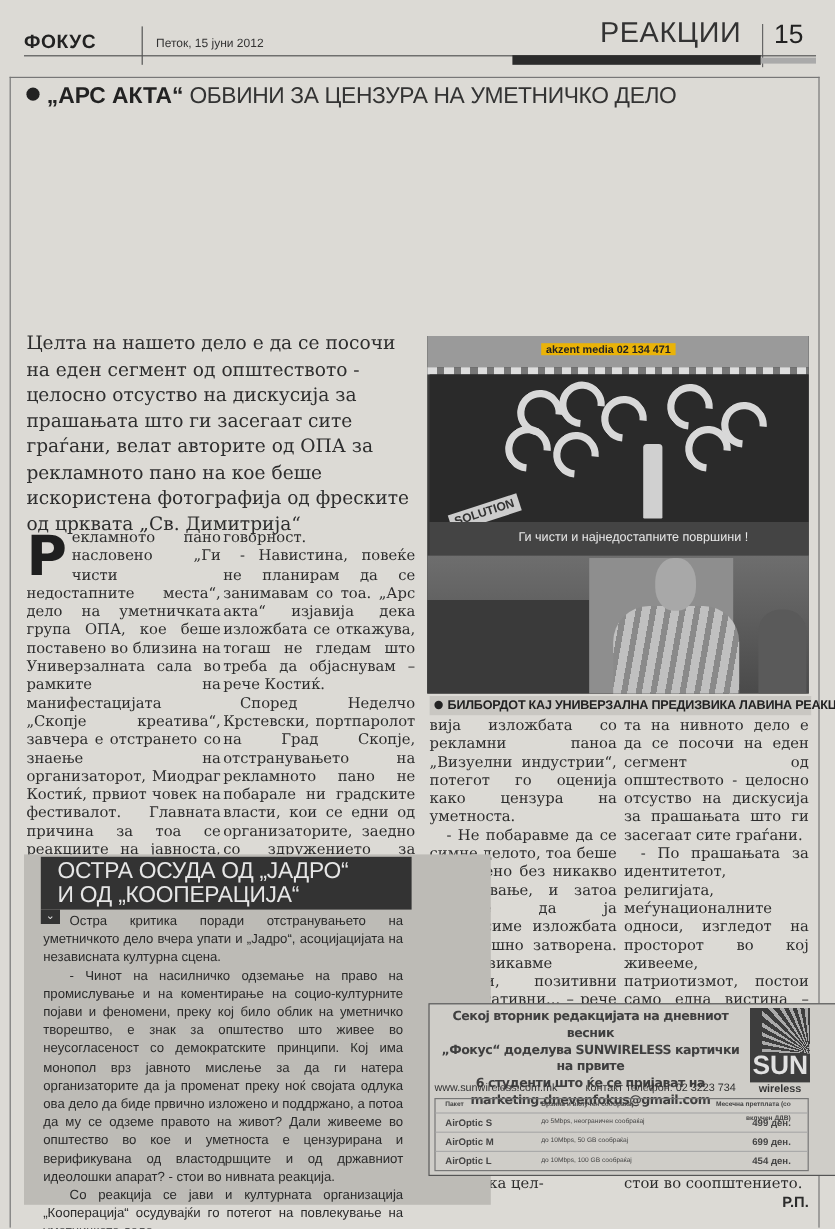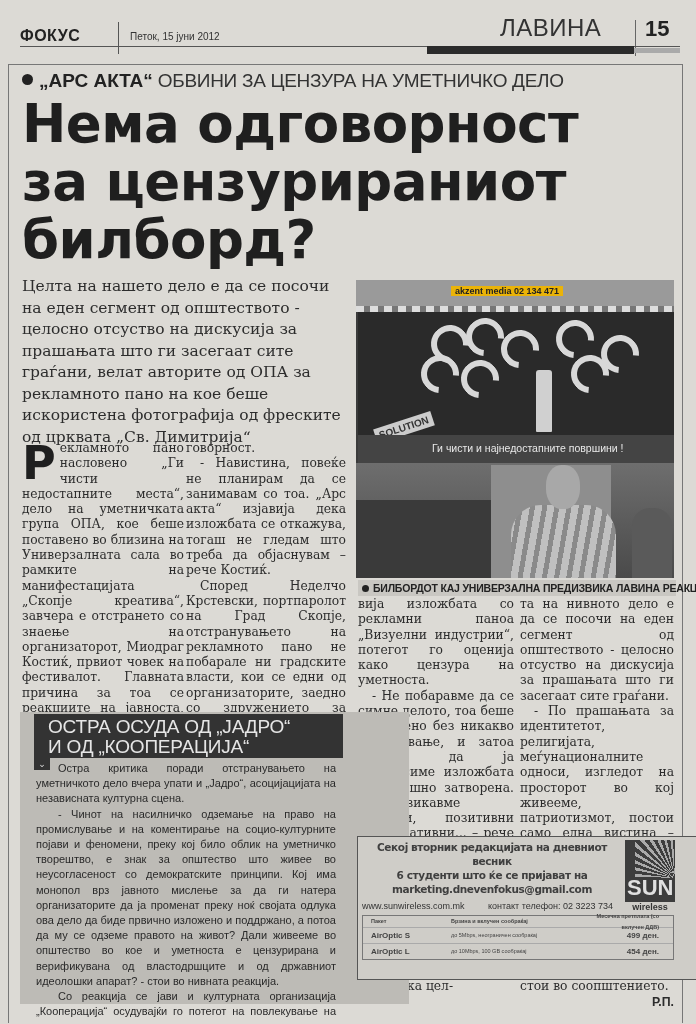--- a/index.html
+++ b/index.html
@@ -11,21 +11,21 @@
     position: relative;
   }
   .page { position: absolute; left: 0; top: 0; width: 696px; height: 1024px; }
 
   
   .mast-logo { position: absolute; left: 20px; top: 27px; font-family: "Liberation Sans", sans-serif; font-weight: 900; font-size: 16px; letter-spacing: 0.5px; color: #222; }
   .mast-sep { position: absolute; left: 118px; top: 22px; width: 1px; height: 32px; background: #555; }
   .mast-date { position: absolute; left: 130px; top: 31px; font-family: "Liberation Sans", sans-serif; font-size: 10px; color: #333; }
   .mast-section { position: absolute; left: 500px; top: 14px; font-family: "Liberation Sans", sans-serif; font-size: 24px; font-weight: 300; color: #333; letter-spacing: 0.5px; }
   .mast-sep2 { position: absolute; left: 635px; top: 20px; width: 1px; height: 36px; background: #666; }
-  .mast-page { position: absolute; left: 645px; top: 16px; font-family: "Liberation Sans", sans-serif; font-weight: 700; font-size: 22px; color: #222; }
+  .mast-page { position: absolute; left: 645px; top: 16px; font-family: "Liberation Sans", sans-serif; font-weight: 400; font-size: 22px; color: #222; }
   .mast-rule { position: absolute; left: 20px; top: 46px; width: 660px; height: 1px; background: #555; }
   .mast-bar { position: absolute; left: 427px; top: 46px; width: 207px; height: 8px; background: #2b2b2b; }
   .mast-bar2 { position: absolute; left: 634px; top: 48px; width: 46px; height: 5px; background: #aaa; }
 
   .frame { position: absolute; left: 8px; top: 64px; width: 673px; height: 958px; border: 1px solid #777; border-bottom: none; }
 
   .kicker { position: absolute; left: 22px; top: 70px; font-family: "Liberation Sans", sans-serif; font-size: 19px; color: #333; white-space: nowrap; }
   .kicker .dot { display: inline-block; width: 11px; height: 11px; border-radius: 50%; background: #222; margin-right: 6px; vertical-align: 2px; }
   .kicker b { font-weight: 700; color: #222; }
   .kicker span.rest { font-weight: 300; letter-spacing: -0.3px; }
@@ -73,52 +73,47 @@
 
   .ad { position: absolute; left: 357px; top: 836px; width: 320px; height: 142px; border: 1px solid #555; background: #cfcdc8; padding-left: 32px; }
   .ad-promo { position: absolute; left: 4px; top: 3px; width: 260px; font-family: "DejaVu Sans", sans-serif; font-weight: 700; font-size: 10.5px; line-height: 14px; color: #3f3f3f; text-align: center; letter-spacing: -0.4px; }
   .ad-logo { position: absolute; left: 267px; top: 3px; width: 50px; height: 70px; background: #3d3d3d; }
   .ad-logo .rays { position: absolute; right: 0; top: 0; width: 40px; height: 38px; background: repeating-conic-gradient(from 200deg at 100% 100%, #aaa 0 4deg, #3d3d3d 4deg 9deg); }
   .ad-logo .sun { position: absolute; left: 2px; top: 35px; font-family: "Liberation Sans", sans-serif; font-weight: 700; font-size: 22px; color: #e0e0e0; }
   .ad-logo .wl { position: absolute; left: 0; top: 62px; width: 50px; text-align: center; font-family: "Liberation Sans", sans-serif; font-weight: 700; font-size: 9px; color: #333; background: #cfcdc8; line-height: 10px; }
   .ad-url { position: absolute; left: 4px; top: 64px; font-family: "Liberation Sans", sans-serif; font-size: 9px; color: #333; }
   .ad-phone { position: absolute; left: 130px; top: 64px; font-family: "Liberation Sans", sans-serif; font-size: 9px; color: #333; }
   .ad-table { position: absolute; left: 4px; top: 78px; width: 310px; border: 1px solid #777; font-family: "Liberation Sans", sans-serif; }
-  .ad-table .row { display: flex; height: 15px; line-height: 15px; border-top: 1px solid #aaa; font-size: 8px; color: #444; align-items: center; }
+  .ad-table .row { display: flex; height: 15px; line-height: 15px; border-top: 1px solid #aaa; font-size: 8px; color: #444; }
   .ad-table .row.head { border-top: none; font-size: 5.5px; font-weight: 700; height: 11px; line-height: 11px; }
   .ad-table .c1 { width: 80px; padding-left: 8px; font-weight: 700; }
   .ad-table .c2 { width: 130px; font-size: 5.5px; }
   .ad-table .c3 { flex: 1; text-align: right; padding-right: 14px; font-weight: 700; }
 </style>
 </head>
 <body>
 
 <div class="page">
 
   <div class="mast-logo">ФОКУС</div>
   <div class="mast-sep"></div>
   <div class="mast-date">Петок, 15 јуни 2012</div>
-  <div class="mast-section">ЛАВИНА</div>
+  <div class="mast-section">РЕАКЦИИ</div>
   <div class="mast-sep2"></div>
   <div class="mast-page">15</div>
   <div class="mast-rule"></div>
   <div class="mast-bar"></div>
   <div class="mast-bar2"></div>
 
   <div class="frame"></div>
 
   <div class="kicker">
     <span class="dot"></span><b>„АРС АКТА“</b><span class="rest"> ОБВИНИ ЗА ЦЕНЗУРА НА УМЕТНИЧКО ДЕЛО</span>
   </div>
 
-  <div class="headline">
-    <div>Нема одговорност</div>
-    <div>за цензурираниот</div>
-    <div>билборд?</div>
-  </div>
 
   <div class="lead">Целта на нашето дело е да се посочи на еден сегмент од општеството - целосно отсуство на дискусија за прашањата што ги засегаат сите граѓани, велат авторите од ОПА за рекламното пано на кое беше искористена фотографија од фреските од црквата „Св. Димитрија“</div>
 
   <div class="photo">
     <div class="sky"></div>
     <div class="agency">akzent media 02 134 471</div>
     <div class="stripe"></div>
     <div class="board"></div>
     <div class="ring" style="left:75px;top:45px;"></div>
     <div class="ring" style="left:110px;top:38px;"></div>
@@ -173,20 +168,21 @@
       <p>Остра критика поради отстранувањето на уметничкото дело вчера упати и „Јадро“, асоцијацијата на независната културна сцена.</p>
       <p>- Чинот на насилничко одземање на право на промислување и на коментирање на социо-културните појави и феномени, преку кој било облик на уметничко творештво, е знак за општество што живее во неусогласеност со демократските принципи. Кој има монопол врз јавното мислење за да ги натера организаторите да ја променат преку ноќ својата одлука ова дело да биде првично изложено и поддржано, а потоа да му се одземе правото на живот? Дали живееме во општество во кое и уметноста е цензурирана и верификувана од властодршците и од државниот идеолошки апарат? - стои во нивната реакција.</p>
       <p>Со реакција се јави и културната организација „Кооперација“ осудувајќи го потегот на повлекување на уметничкото дело.</p>
 
     </div>
   </div>
 
   <div class="ad">
     <div class="ad-promo">
       <div>Секој вторник редакцијата на дневниот весник</div>
+      <div>„Фокус“ доделува SUNWIRELESS картички на првите</div>
       <div>6 студенти што ќе се пријават на</div>
       <div>marketing.dnevenfokus@gmail.com</div>
     </div>
     <div class="ad-logo">
       <div class="rays"></div>
       <div class="sun">SUN</div>
       <div class="wl">wireless</div>
     </div>
     <div class="ad-url">www.sunwireless.com.mk</div>
     <div class="ad-phone">контакт телефон: 02 3223 734</div>
@@ -195,20 +191,25 @@
         <div class="c1">Пакет</div>
         <div class="c2">Брзина и вклучен сообраќај</div>
         <div class="c3">Месечна претплата (со вклучен ДДВ)</div>
       </div>
       <div class="row">
         <div class="c1">AirOptic S</div>
         <div class="c2">до 5Mbps, неограничен сообраќај</div>
         <div class="c3">499 ден.</div>
       </div>
       <div class="row">
+        <div class="c1">AirOptic M</div>
+        <div class="c2">до 10Mbps, 50 GB сообраќај</div>
+        <div class="c3">699 ден.</div>
+      </div>
+      <div class="row">
         <div class="c1">AirOptic L</div>
         <div class="c2">до 10Mbps, 100 GB сообраќај</div>
         <div class="c3">454 ден.</div>
       </div>
     </div>
   </div>
 
 </div>
 
 </body></html>

